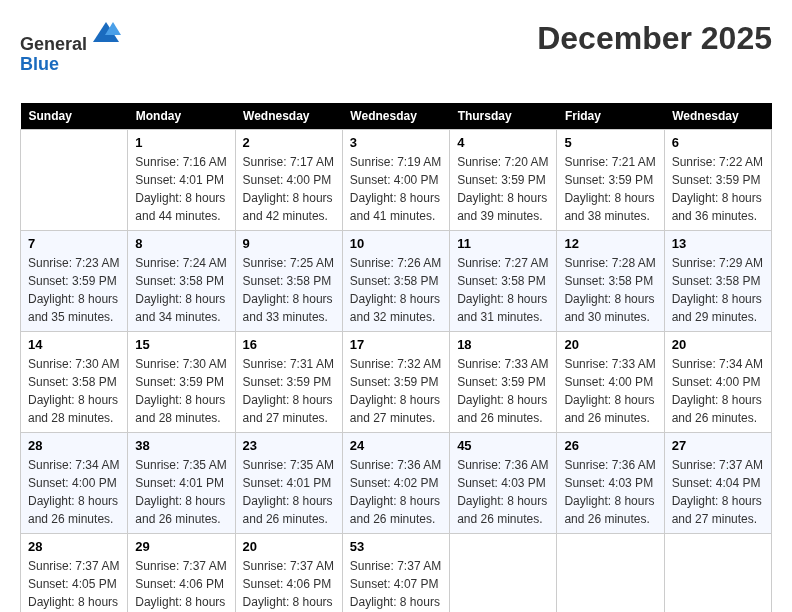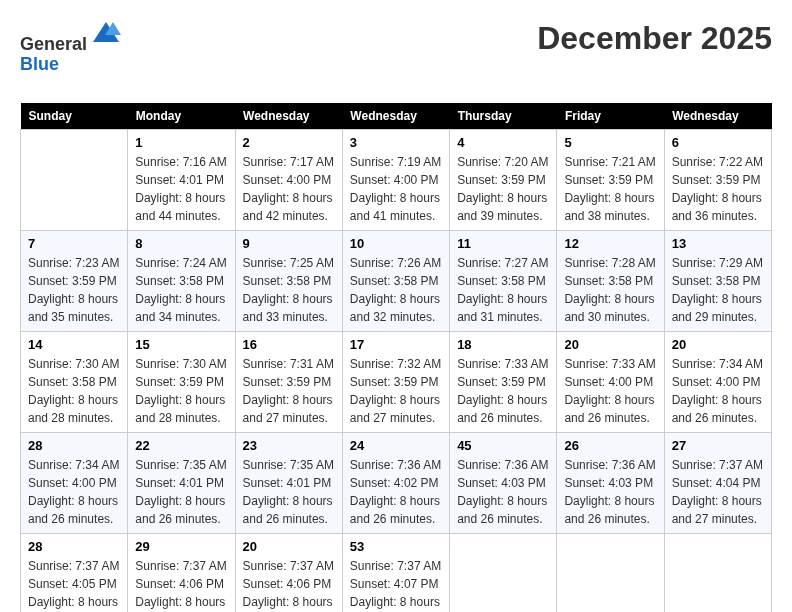--- a/index.html
+++ b/index.html
@@ -203,21 +203,21 @@
           <span class="day-num">20</span>
           <div class="day-info">Sunrise: 7:34 AM<br>Sunset: 4:00 PM<br>Daylight: 8 hours<br>and 26 minutes.</div>
         </td>
       </tr>
       <tr>
         <td>
           <span class="day-num">28</span>
           <div class="day-info">Sunrise: 7:34 AM<br>Sunset: 4:00 PM<br>Daylight: 8 hours<br>and 26 minutes.</div>
         </td>
         <td>
-          <span class="day-num">22</span>
+          <span class="day-num">38</span>
           <div class="day-info">Sunrise: 7:35 AM<br>Sunset: 4:01 PM<br>Daylight: 8 hours<br>and 26 minutes.</div>
         </td>
         <td>
           <span class="day-num">23</span>
           <div class="day-info">Sunrise: 7:35 AM<br>Sunset: 4:01 PM<br>Daylight: 8 hours<br>and 26 minutes.</div>
         </td>
         <td>
           <span class="day-num">24</span>
           <div class="day-info">Sunrise: 7:36 AM<br>Sunset: 4:02 PM<br>Daylight: 8 hours<br>and 26 minutes.</div>
         </td>

